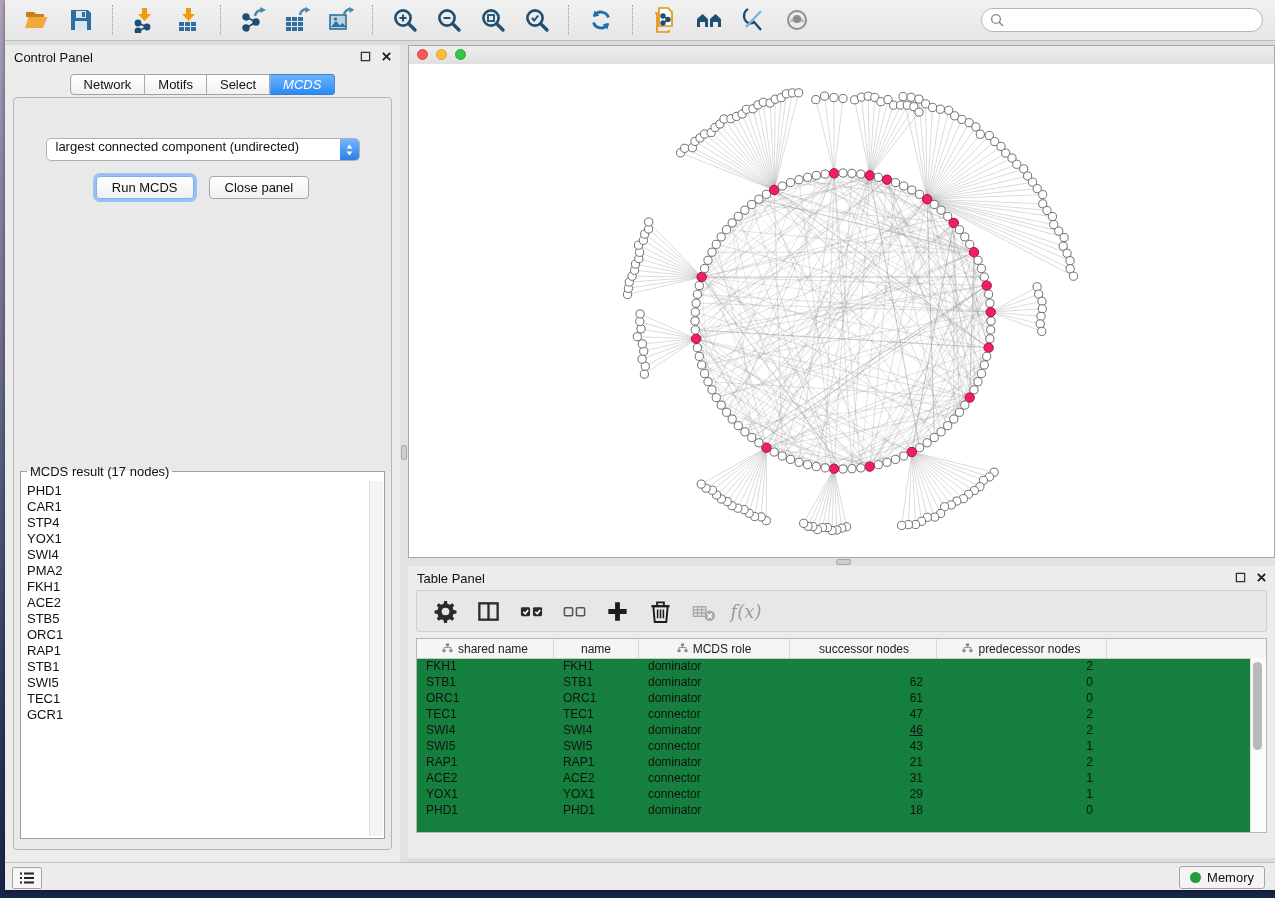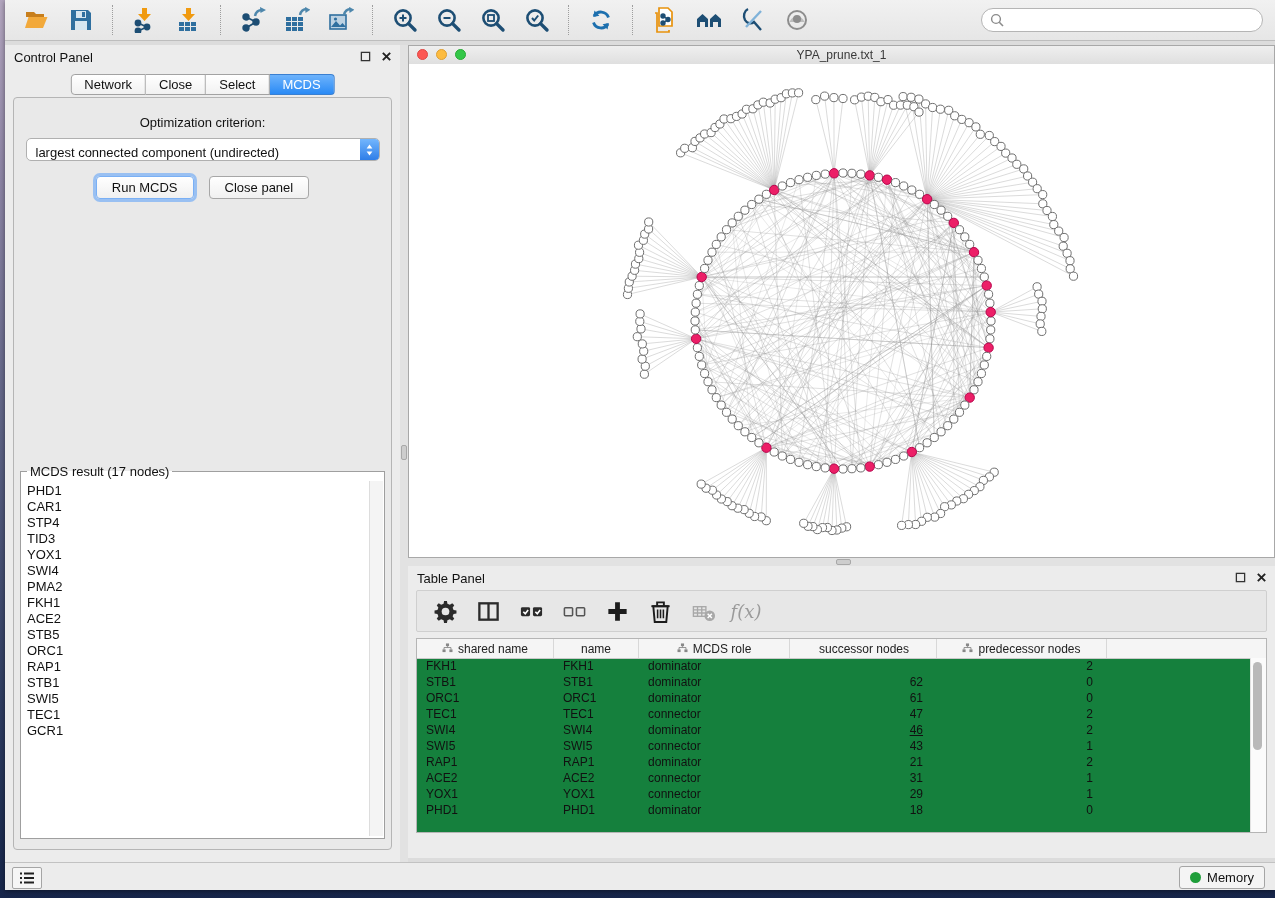--- a/index.html
+++ b/index.html
@@ -25,25 +25,25 @@
   #control-panel{position:absolute;left:0;top:4px;width:395px;height:817px;background:#ececec;}
   .panel-header{position:relative;height:24px;}
   .panel-title{position:absolute;left:9px;top:5px;font-size:13px;color:#111;}
   .panel-btns{position:absolute;right:8px;top:6px;display:flex;gap:10px;}
   .panel-btns span{cursor:pointer;display:inline-flex;}
   #cp-tabs{position:absolute;top:29px;left:50%;transform:translateX(-50%);display:flex;}
   .seg-tab{padding:2px 13px;font-size:13px;color:#111;background:linear-gradient(#ffffff,#f1f1f1);
     border:1px solid #a2a2a2;border-left-width:0;cursor:pointer;white-space:nowrap;}
   .seg-tab:first-child{border-left-width:1px;border-radius:4px 0 0 4px;}
   .seg-tab:last-child{border-radius:0 4px 4px 0;}
-  .seg-tab.active{background:linear-gradient(#6db3fc,#2a8af5);color:#fff;border-color:#3a7fd0;}
+  .seg-tab.active{background:linear-gradient(#6db3fc,#2a8af5);color:#fff;border-color:#3a7fd0;font-style:italic;}
   #cp-box{position:absolute;left:8px;right:8px;top:52px;bottom:12px;background:#e9e9e9;border:1px solid #b5b5b5;border-radius:4px;}
   #opt-label{position:absolute;top:17px;width:100%;text-align:center;font-size:13px;color:#111;}
-  .mac-select{position:absolute;top:40px;left:50%;transform:translateX(-50%);width:354px;height:23px;background:#fff;
-    border:1px solid #b0b0b0;border-radius:5px;display:flex;align-items:flex-end;cursor:pointer;box-sizing:border-box;}
+  .mac-select{position:absolute;top:40px;left:50%;transform:translateX(-50%);width:314px;height:23px;background:#fff;
+    border:1px solid #b0b0b0;border-radius:5px;display:flex;align-items:flex-start;cursor:pointer;box-sizing:border-box;}
   .sel-text{flex:1;font-size:13px;color:#111;padding-left:9px;white-space:nowrap;overflow:hidden;}
   .sel-stepper{width:19px;align-self:stretch;background:linear-gradient(#73b6fd,#2e7ee8);border-radius:0 4px 4px 0;
     display:flex;align-items:center;justify-content:center;}
   #cp-buttons{position:absolute;top:78px;width:100%;display:flex;justify-content:center;gap:15px;}
   .btn{font-size:13px;color:#111;background:linear-gradient(#ffffff,#f0f0f0);border:1px solid #a7a7a7;border-radius:4px;
     padding:3px 15px;cursor:pointer;font-family:inherit;}
   .btn.focused{box-shadow:0 0 0 3px rgba(111,170,248,.65);border-color:#7ab0f5;}
   #mcds-fieldset{position:absolute;left:6px;right:6px;top:366px;bottom:10px;margin:0;padding:0;
     border:1px solid #9f9f9f;background:#fff;}
   #mcds-fieldset legend{font-size:13px;color:#111;margin-left:6px;padding:0 3px;}
@@ -273,46 +273,44 @@
             </span>
           <span>
               <svg width="11" height="11" viewBox="0 0 12 12">
                 <path d="M2 2l8 8M10 2l-8 8" stroke="#222" stroke-width="2.1"></path>
               </svg>
             </span>
         </span>
       </div>
       <div id="cp-tabs">
           <div class="seg-tab">Network</div>
-          <div class="seg-tab">Close</div>
+          <div class="seg-tab">Motifs</div>
           <div class="seg-tab">Select</div>
           <div class="seg-tab active">MCDS</div>
         </div>
       <div id="cp-box">
-        <div id="opt-label">Optimization criterion:</div>
         <div class="mac-select">
           <span class="sel-text">largest connected component (undirected)</span>
           <span class="sel-stepper">
             <svg width="9" height="14" viewBox="0 0 10 14">
                 <path d="M5 1l3.2 4.2H1.8z" fill="#fff"></path>
                 <path d="M5 13L1.8 8.8h6.4z" fill="#fff"></path>
               </svg>
           </span>
         </div>
         <div id="cp-buttons">
           <button class="btn focused">Run MCDS</button>
           <button class="btn">Close panel</button>
         </div>
         <fieldset id="mcds-fieldset">
           <legend>MCDS result (17 nodes)</legend>
           <div id="mcds-list">
               <div class="mcds-item">PHD1</div>
               <div class="mcds-item">CAR1</div>
               <div class="mcds-item">STP4</div>
-              <div class="mcds-item">TID3</div>
               <div class="mcds-item">YOX1</div>
               <div class="mcds-item">SWI4</div>
               <div class="mcds-item">PMA2</div>
               <div class="mcds-item">FKH1</div>
               <div class="mcds-item">ACE2</div>
               <div class="mcds-item">STB5</div>
               <div class="mcds-item">ORC1</div>
               <div class="mcds-item">RAP1</div>
               <div class="mcds-item">STB1</div>
               <div class="mcds-item">SWI5</div>
@@ -328,21 +326,20 @@
         <div class="handle"></div>
       </div>
 
     <div id="net-window">
       <div id="net-titlebar">
         <div id="traffic">
           <span class="light red"></span>
           <span class="light yellow"></span>
           <span class="light green"></span>
         </div>
-        <div id="net-title">YPA_prune.txt_1</div>
       </div>
       <div id="net-canvas"><svg width="865" height="493" viewBox="0 0 865 493">
             <g stroke="#8f8f8f" stroke-width="0.65">
               <line x1="365.2" y1="126.0" x2="569.0" y2="317.7" stroke-opacity="0.42"></line>
               <line x1="365.2" y1="126.0" x2="303.0" y2="188.2" stroke-opacity="0.42"></line>
               <line x1="365.2" y1="126.0" x2="569.0" y2="196.3" stroke-opacity="0.42"></line>
               <line x1="365.2" y1="126.0" x2="525.3" y2="373.5" stroke-opacity="0.42"></line>
               <line x1="365.2" y1="126.0" x2="581.7" y2="265.9" stroke-opacity="0.42"></line>
               <line x1="365.2" y1="126.0" x2="335.9" y2="146.2" stroke-opacity="0.42"></line>
               <line x1="365.2" y1="126.0" x2="292.7" y2="213.0" stroke-opacity="0.42"></line>

